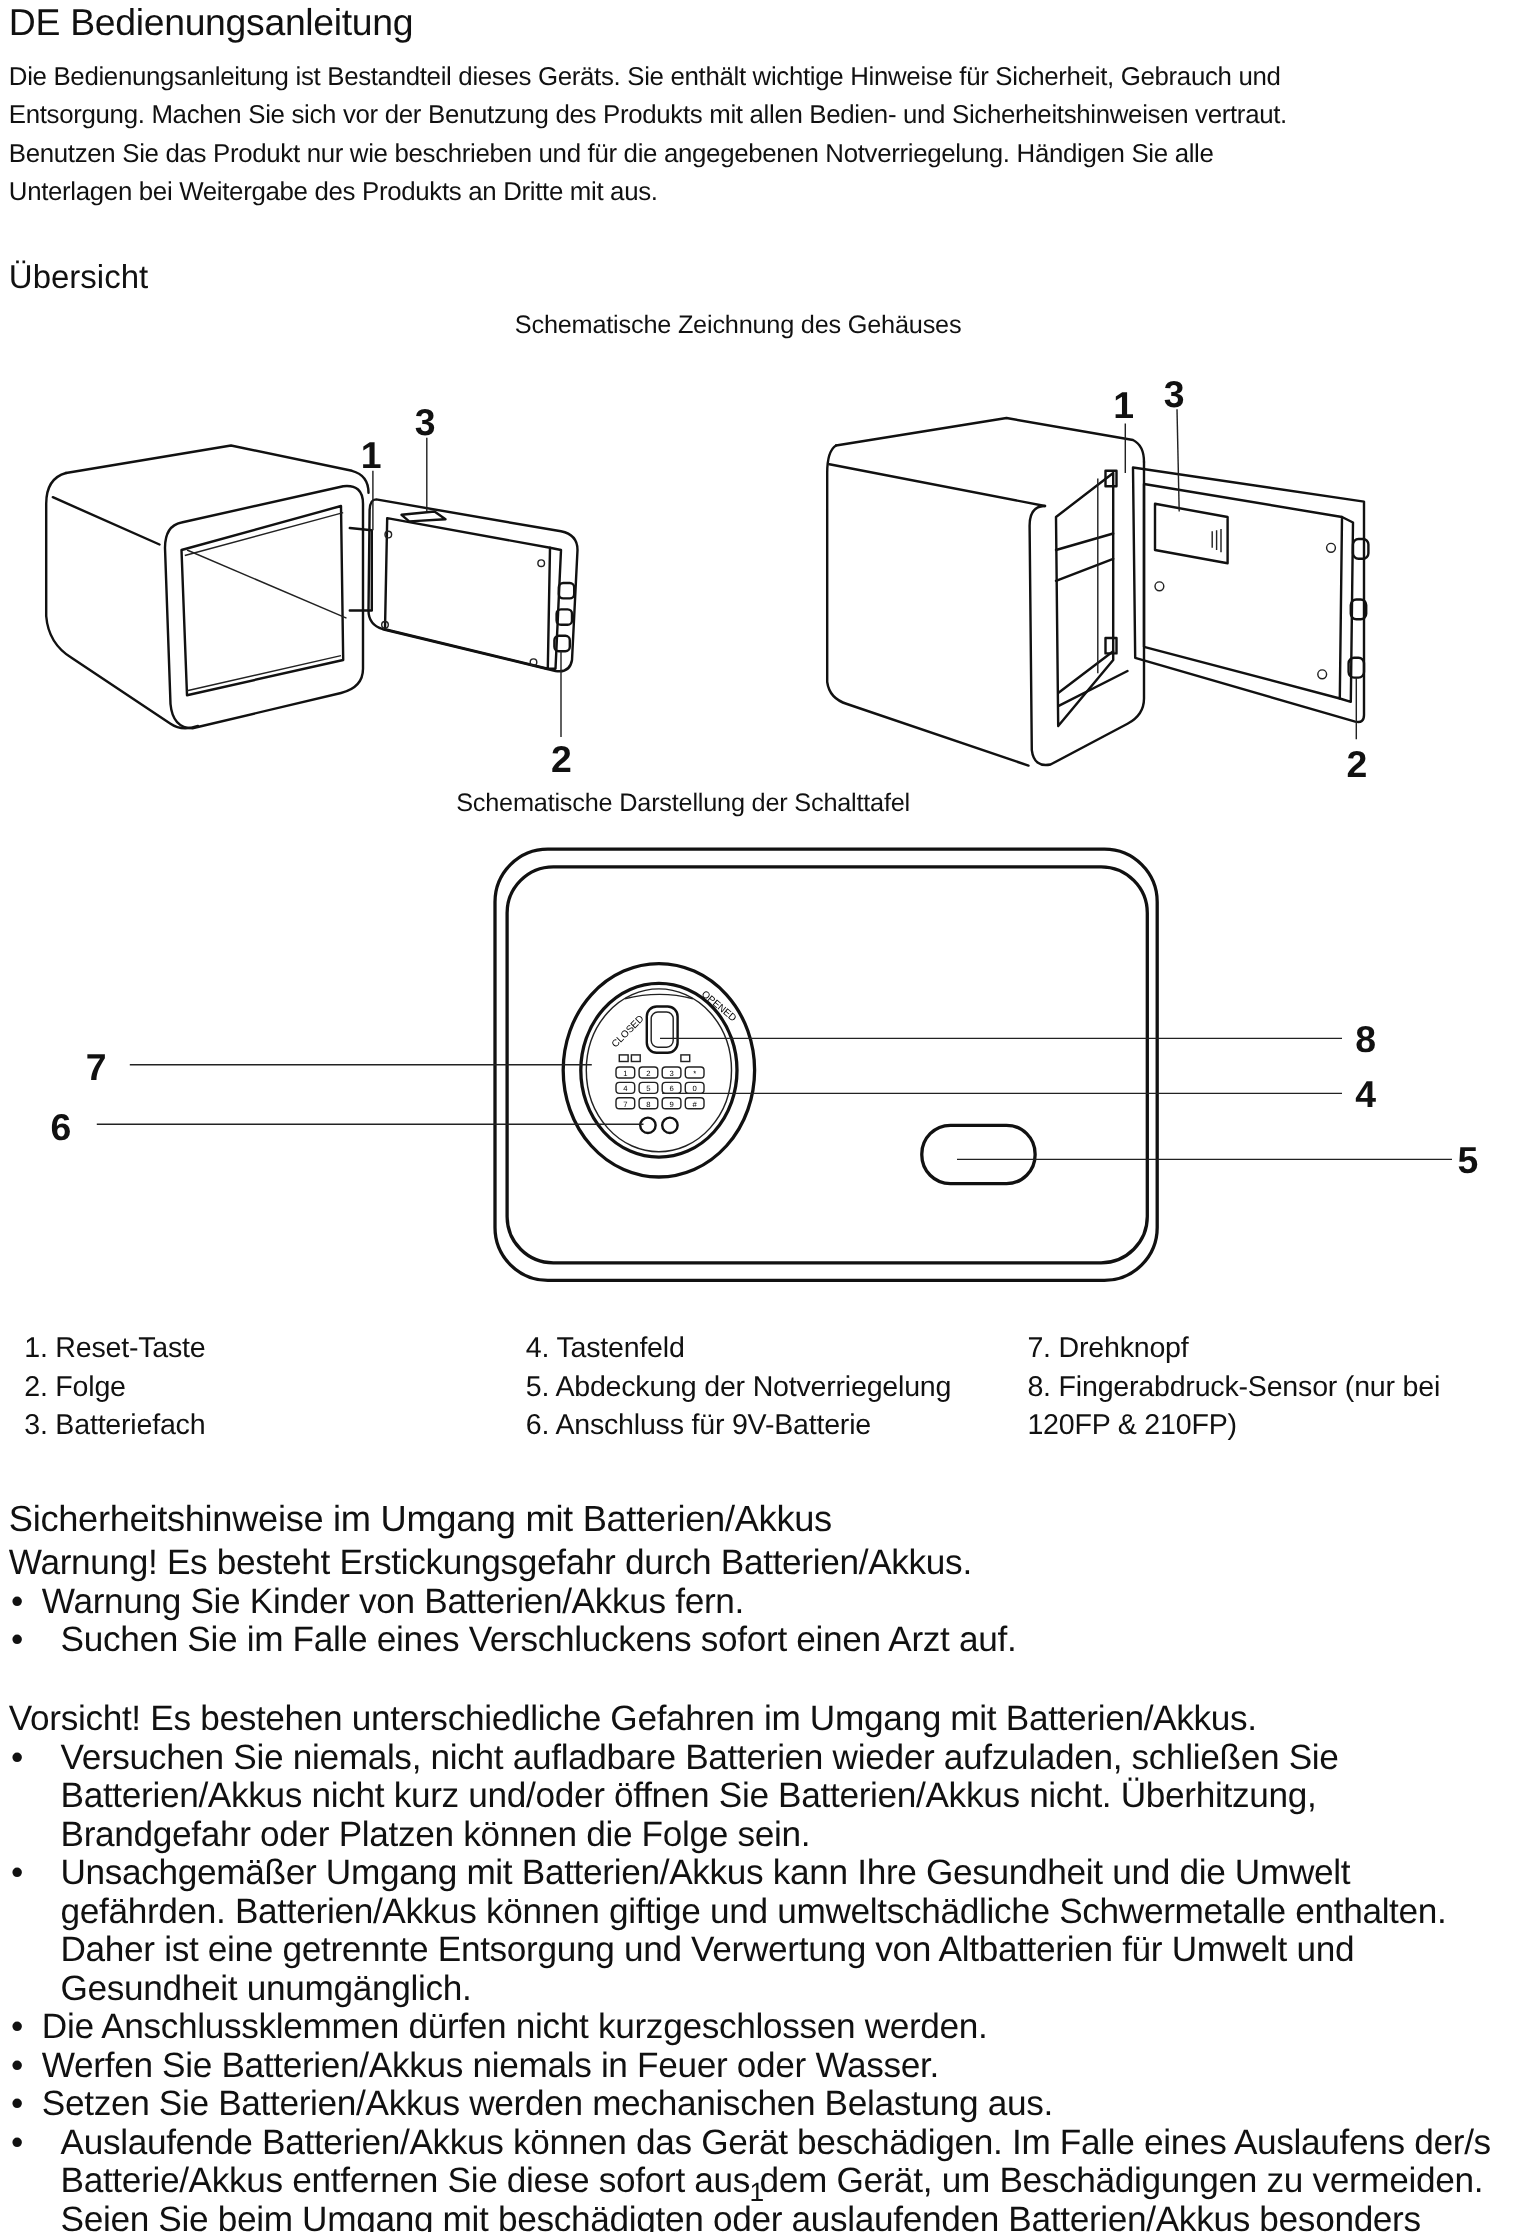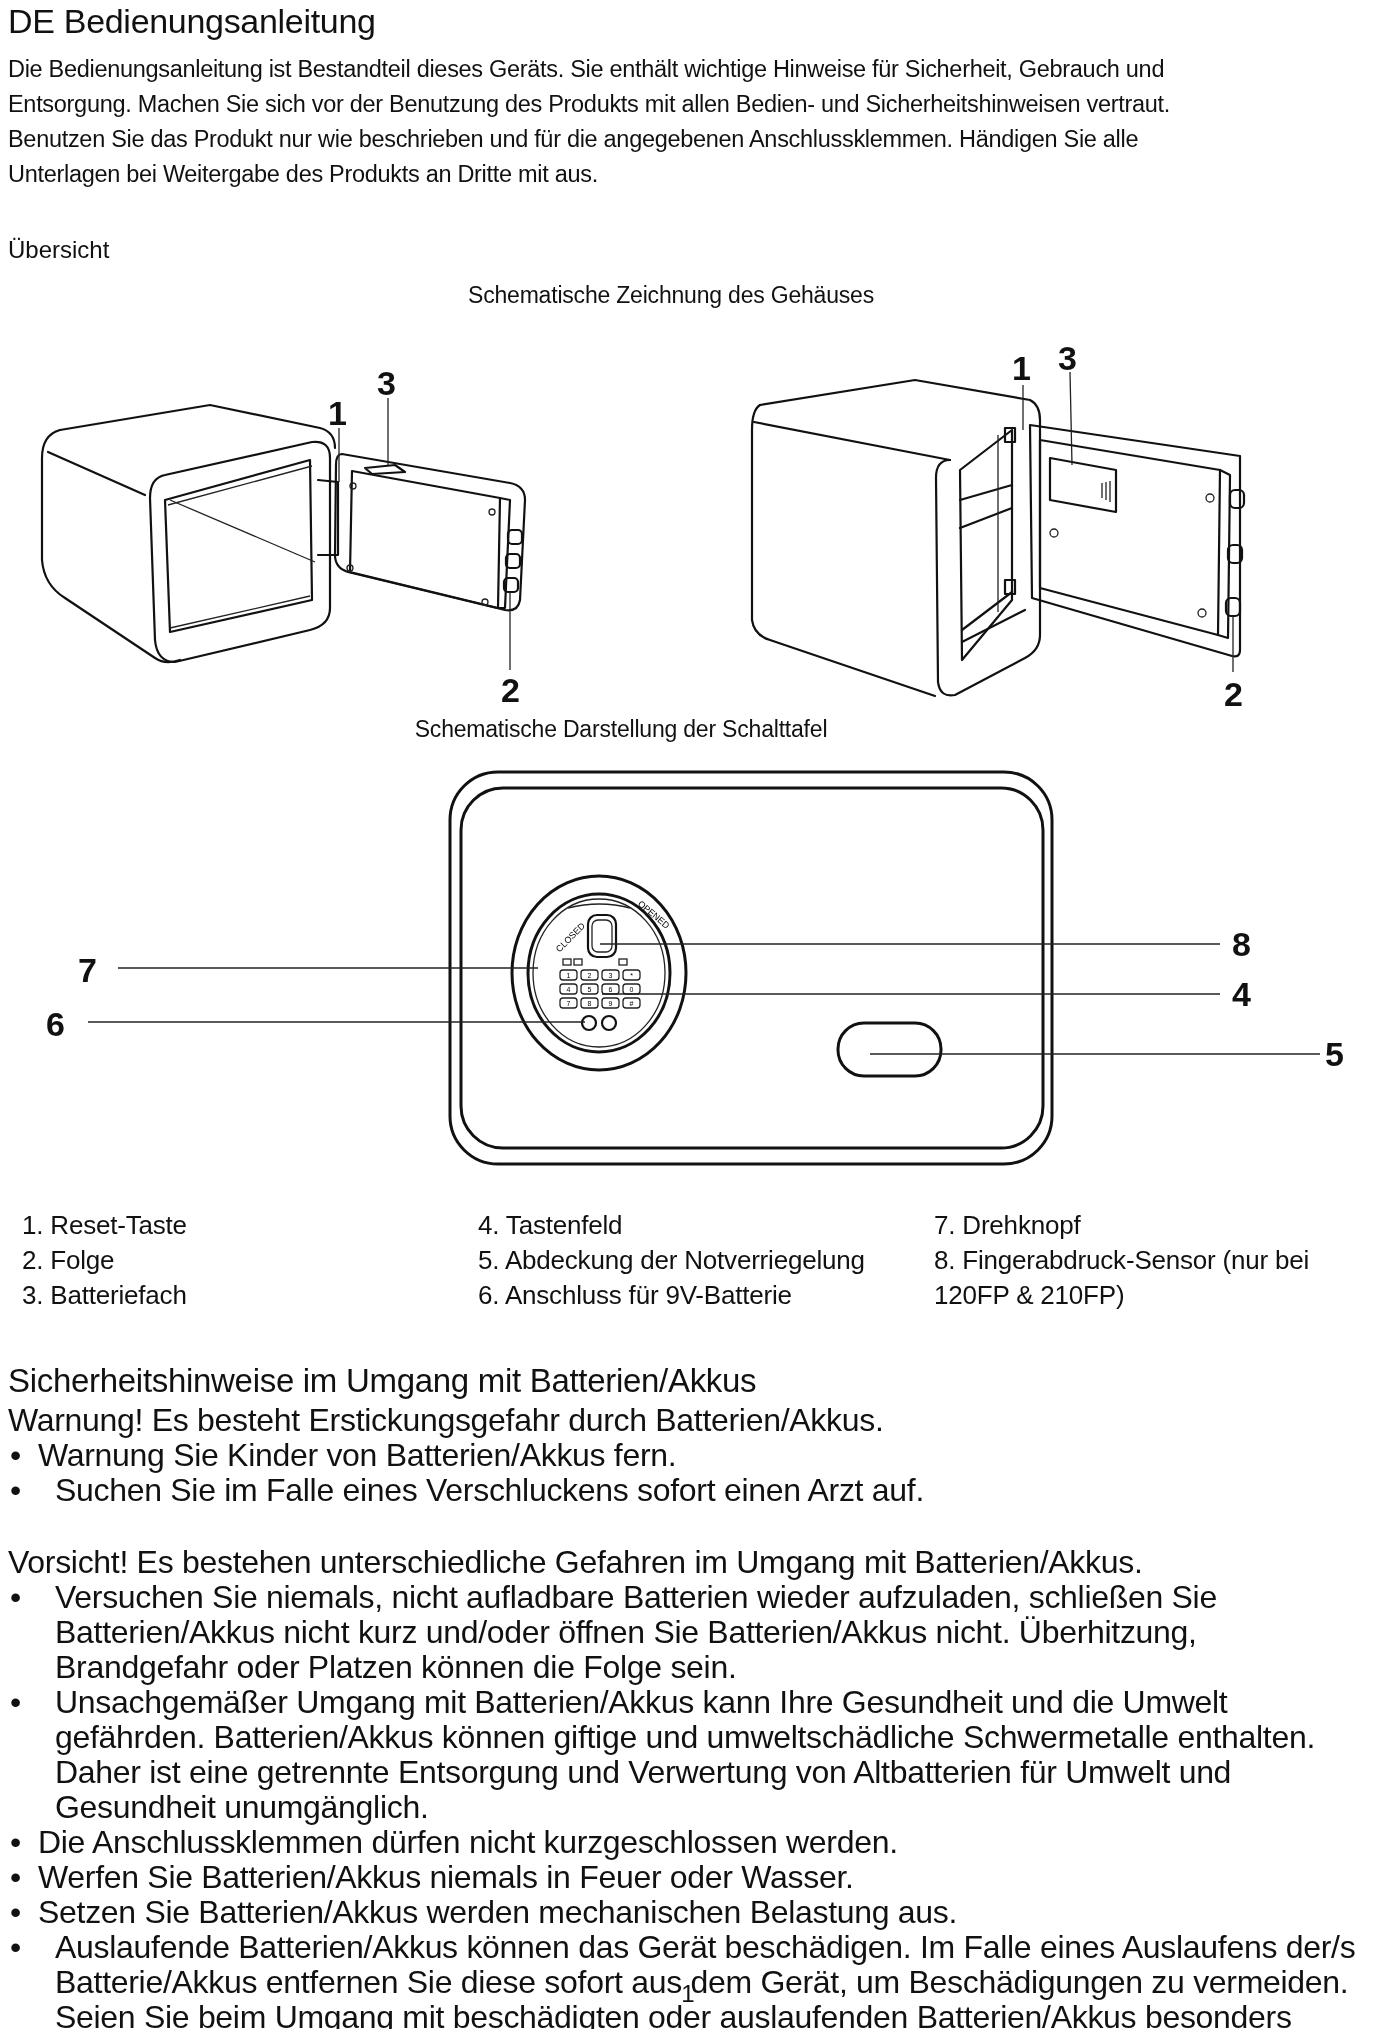--- a/index.html
+++ b/index.html
@@ -3,21 +3,21 @@
 <meta charset="utf-8">
 <style>
   html, body { margin: 0; padding: 0; background: #ffffff; }
   body {
     width: 1376px; height: 2029px; position: relative; overflow: hidden;
     font-family: "Liberation Sans", sans-serif; color: #111;
   }
   .abs { position: absolute; }
   .h1 { left: 8px; top: 2px; font-size: 34px; font-weight: 400; letter-spacing: -0.3px; }
   .para { left: 8px; top: 52px; width: 1360px; font-size: 23.5px; line-height: 35px; letter-spacing: -0.3px; }
-  .h2 { left: 8px; top: 236px; font-size: 24px; font-weight: 300; }
+  .h2 { left: 8px; top: 236px; font-size: 30px; font-weight: 300; }
   .caption { font-size: 23px; letter-spacing: -0.2px; width: 1376px; text-align: center; }
   .cap1 { left: -17px; top: 282px; }
   .cap2 { left: -67px; top: 716px; }
   svg { position: absolute; }
   .ln { fill: none; stroke: #111; stroke-width: 2.2; stroke-linejoin: round; stroke-linecap: round; }
   .thin { fill: none; stroke: #222; stroke-width: 1.3; }
   .callout { font-family: "Liberation Sans", sans-serif; font-weight: bold; font-size: 34px; fill: #111; }
   .legend { top: 1208px; font-size: 26px; line-height: 35px; letter-spacing: -0.2px; }
   .legend div { white-space: nowrap; }
   .lg1 { left: 22px; } .lg2 { left: 478px; } .lg3 { left: 934px; }
@@ -29,21 +29,21 @@
   .pnum { left: 0; top: 1980px; width: 1376px; text-align: center; font-size: 24px; }
 </style>
 </head>
 <body>
 
 <div class="abs h1">DE Bedienungsanleitung</div>
 
 <div class="abs para">
   <div>Die Bedienungsanleitung ist Bestandteil dieses Geräts. Sie enthält wichtige Hinweise für Sicherheit, Gebrauch und</div>
   <div>Entsorgung. Machen Sie sich vor der Benutzung des Produkts mit allen Bedien- und Sicherheitshinweisen vertraut.</div>
-  <div>Benutzen Sie das Produkt nur wie beschrieben und für die angegebenen Anschlussklemmen. Händigen Sie alle</div>
+  <div>Benutzen Sie das Produkt nur wie beschrieben und für die angegebenen Notverriegelung. Händigen Sie alle</div>
   <div>Unterlagen bei Weitergabe des Produkts an Dritte mit aus.</div>
 </div>
 
 <div class="abs h2">Übersicht</div>
 <div class="abs caption cap1">Schematische Zeichnung des Gehäuses</div>
 
 <svg style="left:20px; top:340px;" width="700" height="370" viewBox="0 0 700 370">
 
   <path class="ln" d="M40 90 L190 65 L300 88 Q315 92 315 108"></path>
   <path class="ln" d="M40 90 Q22 95 22 118 L22 220 Q24 245 45 258 L135 318 Q145 325 160 320"></path>

